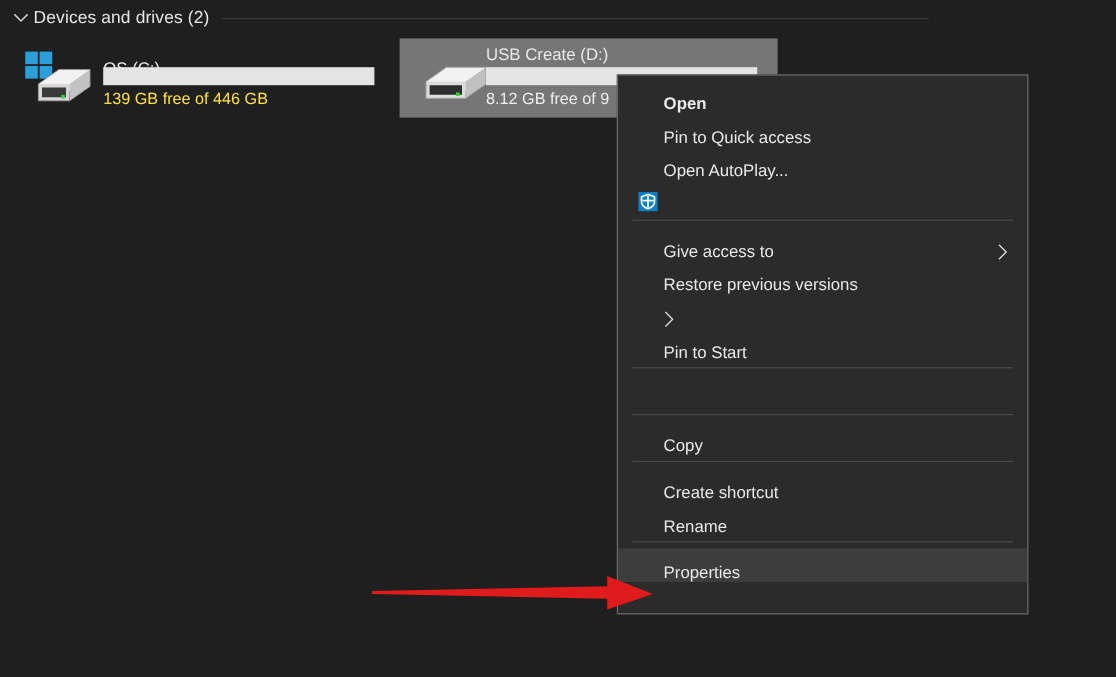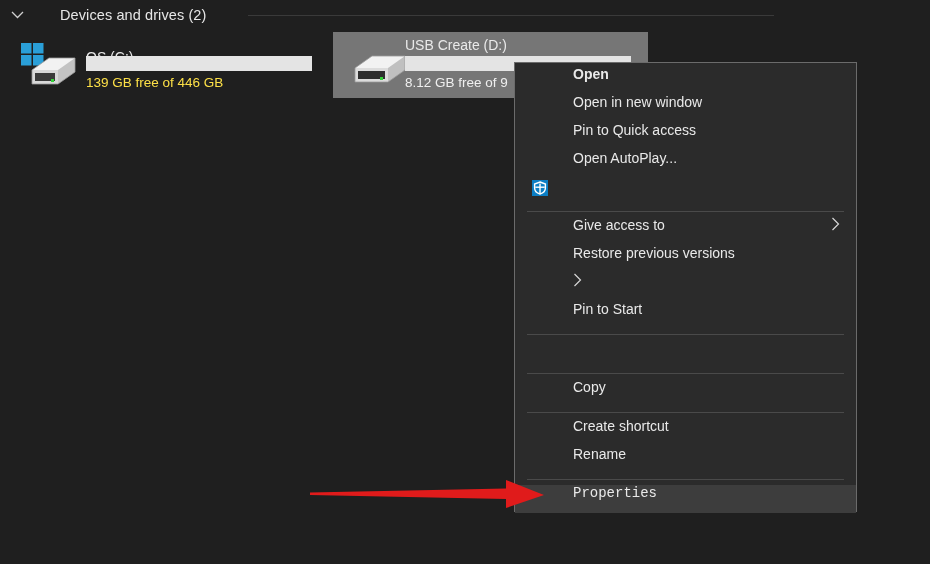--- a/index.html
+++ b/index.html
@@ -16,21 +16,20 @@
     -webkit-font-smoothing: antialiased;
   }
 
   
   #group-header {
     position: absolute;
     left: 0; top: 0;
     width: 774px; height: 30px;
     display: flex;
     align-items: center;
-    gap: 32px;
   }
   #group-chevron {
     width: 22px;
     margin-left: 6px;
     display: flex;
     align-items: center;
     justify-content: center;
     color: #cfcfcf;
   }
   #group-chevron svg { display: block; }
@@ -101,41 +100,39 @@
     width: 343px; height: 450px;
     background: #2b2b2b;
     border: 1px solid #6b6b6b;
     padding: 3px 0 3px 0;
     z-index: 20;
   }
   .menu-item {
     position: relative;
     height: 28px;
     display: flex;
-    align-items: flex-start;
+    align-items: flex-end;
     padding-left: 12px;
     padding-right: 10px;
     font-size: 14px;
     color: #e9e9e9;
     white-space: nowrap;
-    gap: 20px;
   }
   .menu-item .mi-icon {
     width: 26px;
     min-width: 26px;
     height: 20px;
     display: flex;
     align-items: center;
     justify-content: center;
   }
   .menu-item .mi-label { flex: 1; }
   .menu-item.bold .mi-label { font-weight: bold; }
   .menu-item.highlight {
     background: #3d3d3d;
-    font-family: Liberation Mono, monospace;
   }
   .menu-item .mi-chevron {
     color: #d7d7d7;
     display: flex;
     align-items: center;
     margin-right: 6px;
   }
   .menu-sep {
     height: 1px;
     background: #4a4a4a;
@@ -220,24 +217,20 @@
   <span class="tile-sub">8.12 GB free of 9</span>
 </div>
 
 <div id="context-menu">
     <div class="menu-item bold">
       <span class="mi-icon"></span>
       <span class="mi-label">Open</span>
     </div>
     <div class="menu-item">
       <span class="mi-icon"></span>
-      <span class="mi-label">Open in new window</span>
-    </div>
-    <div class="menu-item">
-      <span class="mi-icon"></span>
       <span class="mi-label">Pin to Quick access</span>
     </div>
     <div class="menu-item">
       <span class="mi-icon"></span>
       <span class="mi-label">Open AutoPlay...</span>
     </div>
     <div class="menu-item">
       <span class="mi-icon">
         <span class="shield-badge">
           <svg width="14" height="14" viewBox="0 0 14 14">

